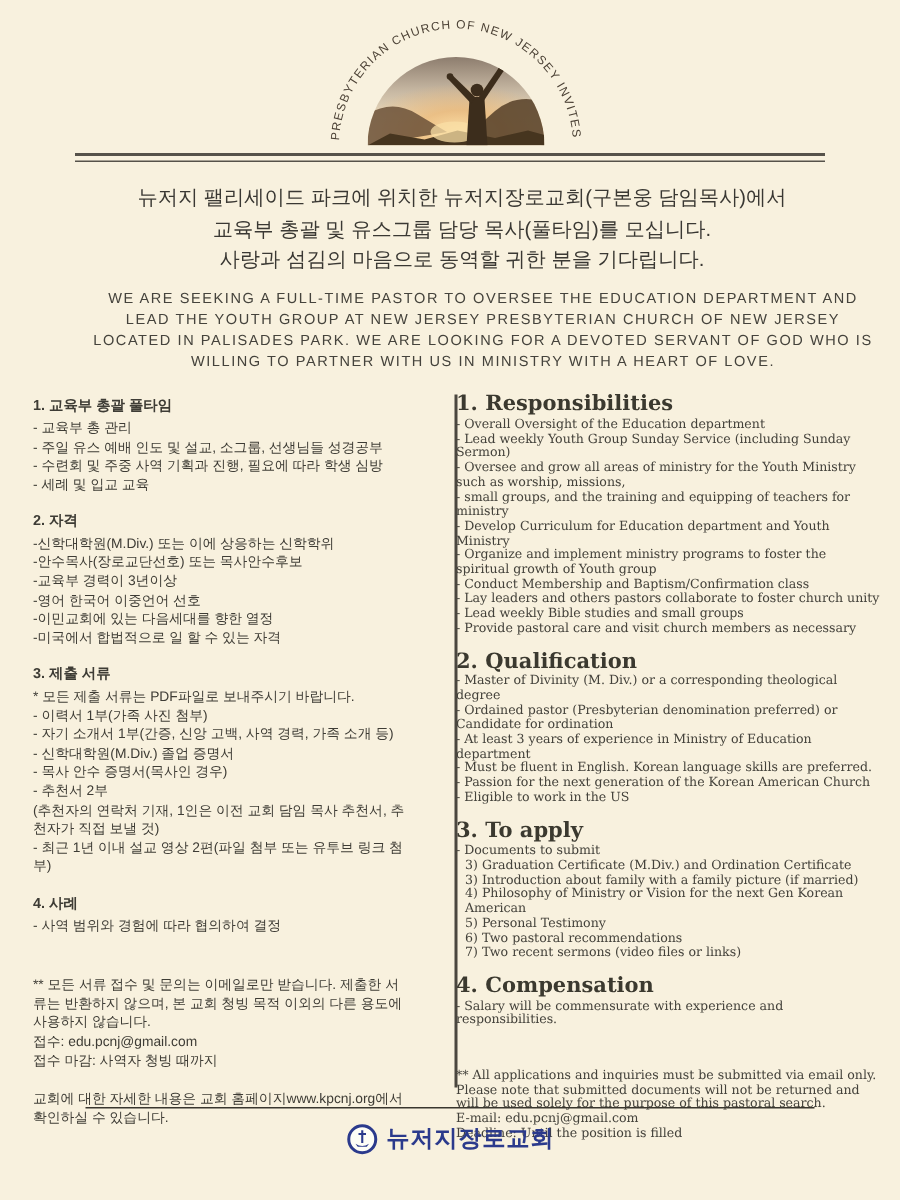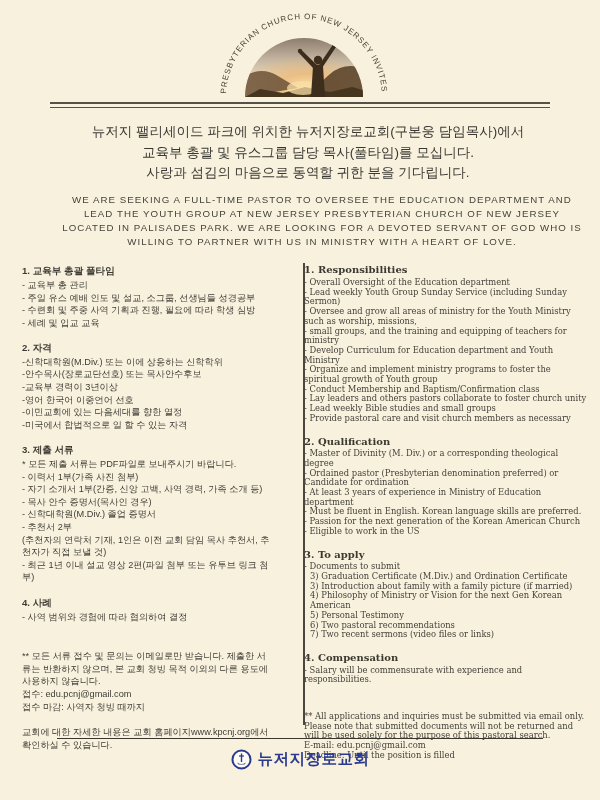--- a/index.html
+++ b/index.html
@@ -25,21 +25,21 @@
   .columns::before{
     content:"";position:absolute;left:303px;top:-2px;height:462px;width:1.5px;
     background:#4b473f;
   }
   .col-left{width:290px;box-sizing:border-box;padding:0 16px 0 22px;
     font-size:9.2px;line-height:12.6px;}
   .col-left .section-title{font-weight:bold;font-size:9.6px;margin-bottom:1px;}
   .col-right{flex:1;box-sizing:border-box;padding:0 12px 0 14px;
     font-family:"DejaVu Serif","Liberation Serif",serif;
     font-size:8.4px;line-height:9.7px;color:#44423b;}
-  .col-right .section-title{font-weight:bold;font-size:10px;margin-bottom:3px;color:#3b392f;}
+  .col-right .section-title{font-weight:bold;font-size:14px;margin-bottom:3px;color:#3b392f;}
   .section{margin-bottom:13px;}
   .section.extra-gap{margin-top:27px;}
   .col-right .line.indent{padding-left:6px;}
   
   .footer-line{position:absolute;left:57px;right:57px;top:738px;height:0;
     border-top:1.5px solid #39362e;}
   .footer{position:absolute;left:0;right:0;top:749px;display:flex;
     justify-content:center;gap:6px;}
   .church-name{font-weight:bold;font-size:15.5px;color:#2b3a8c;letter-spacing:0.5px;}
 </style>
@@ -121,22 +121,22 @@
           <div class="line">-교육부 경력이 3년이상</div>
           <div class="line">-영어 한국어 이중언어 선호</div>
           <div class="line">-이민교회에 있는 다음세대를 향한 열정</div>
           <div class="line">-미국에서 합법적으로 일 할 수 있는 자격</div>
         </div>
         <div class="section">
           <div class="section-title">3. 제출 서류</div>
           <div class="line">* 모든 제출 서류는 PDF파일로 보내주시기 바랍니다.</div>
           <div class="line">- 이력서 1부(가족 사진 첨부)</div>
           <div class="line">- 자기 소개서 1부(간증, 신앙 고백, 사역 경력, 가족 소개 등)</div>
+          <div class="line">- 신학대학원(M.Div.) 졸업 증명서</div>
           <div class="line">- 목사 안수 증명서(목사인 경우)</div>
-          <div class="line">- 신학대학원(M.Div.) 졸업 증명서</div>
           <div class="line">- 추천서 2부</div>
           <div class="line">(추천자의 연락처 기재, 1인은 이전 교회 담임 목사 추천서, 추천자가 직접 보낼 것)</div>
           <div class="line">- 최근 1년 이내 설교 영상 2편(파일 첨부 또는 유투브 링크 첨부)</div>
         </div>
         <div class="section">
           <div class="section-title">4. 사례</div>
           <div class="line">- 사역 범위와 경험에 따라 협의하여 결정</div>
         </div>
         <div class="section extra-gap">
           <div class="line">** 모든 서류 접수 및 문의는 이메일로만 받습니다. 제출한 서류는 반환하지 않으며, 본 교회 청빙 목적 이외의 다른 용도에 사용하지 않습니다.</div>

